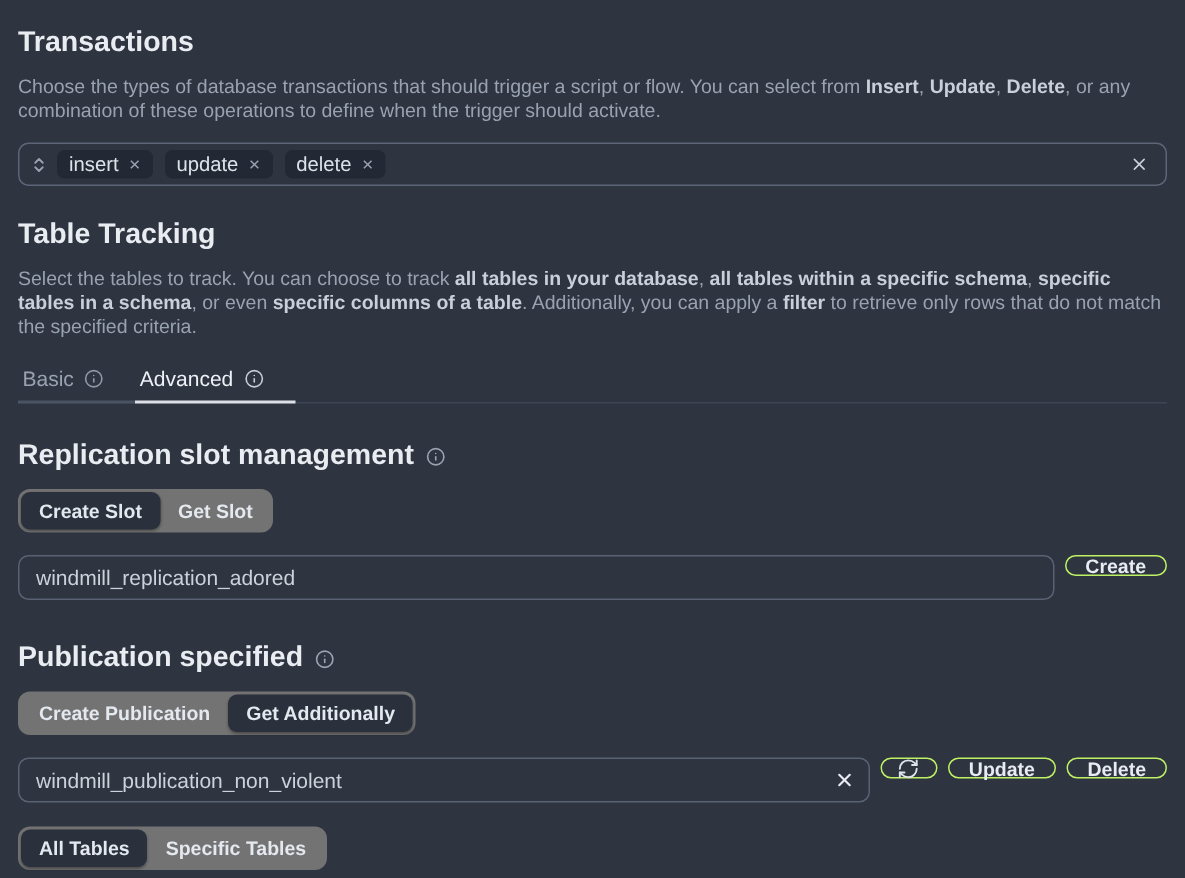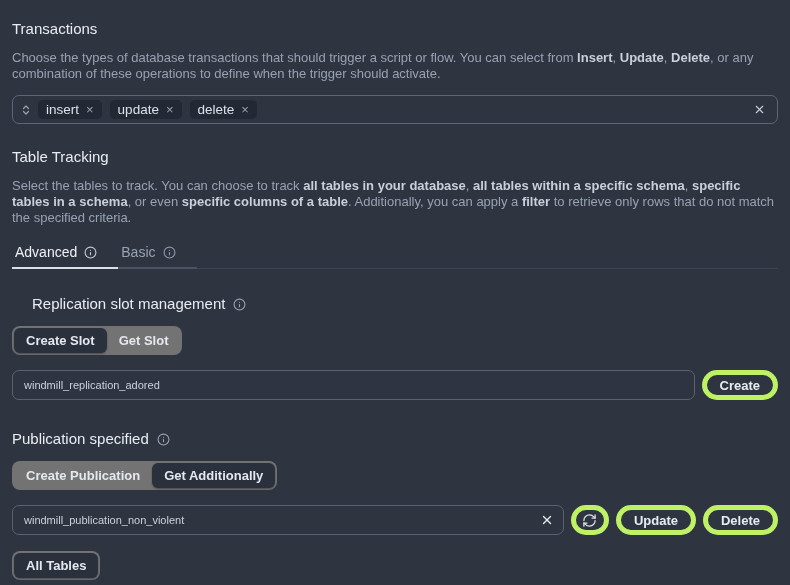--- a/index.html
+++ b/index.html
@@ -6,22 +6,22 @@
   html, body { width: 790px; height: 585px; }
   body {
     background: #2e3440;
     font-family: "Liberation Sans", sans-serif;
     color: #e7ebf1;
     overflow: hidden;
   }
   .page { padding: 21px 12px 0 12px; width: 790px; }
 
   .heading {
-    font-size: 15px;
-    font-weight: 400;
+    font-size: 19px;
+    font-weight: 700;
     color: #e9edf2;
     display: flex;
     align-items: center;
     gap: 8px;
     line-height: 16px;
   }
   .desc {
     margin-top: 13px;
     font-size: 13px;
     line-height: 16px;
@@ -78,21 +78,21 @@
     color: #99a2b1;
     border-bottom: 2px solid #49536 3;
     border-bottom: 2px solid #495363;
     margin-bottom: -1px;
     cursor: pointer;
   }
   .tab.active { color: #eef1f5; border-bottom-color: #dcdfe5; }
   .tab .info-icon { color: #8f98a8; }
   .tab.active .info-icon { color: #c6ccd6; }
 
-  .section-gap-lg { margin-top: 27px; margin-left: 20px; }
+  .section-gap-lg { margin-top: 27px; }
   .section-gap-xl { margin-top: 31px; }
 
   
   .toggle-group {
     margin-top: 14px;
     display: inline-flex;
     background: #737373;
     border-radius: 8px;
     padding: 2px;
   }
@@ -120,41 +120,41 @@
   .text-input {
     flex: 1;
     width: 100%;
     height: 30px;
     background: transparent;
     border: 1px solid #596273;
     border-radius: 7px;
     padding: 0 11px;
     color: #ccd2db;
     font-family: "Liberation Sans", sans-serif;
-    font-size: 11px;
+    font-size: 14px;
     outline: none;
   }
   .input-wrap .text-input { padding-right: 46px; }
   .input-clear {
     position: absolute;
     right: 10px;
     top: 50%;
     transform: translateY(-50%);
     background: none;
     border: none;
     cursor: pointer;
     color: #e8ecf2;
     display: flex;
     align-items: center;
   }
   .btn {
-    height: 30px;
+    height: 14px;
     padding: 0 13px;
     background: transparent;
-    border: 5px solid #bef264;
+    border: 1px solid #bef264;
     border-radius: 15px;
     color: #e8ecf2;
     font-family: "Liberation Sans", sans-serif;
     font-size: 13px;
     font-weight: 600;
     cursor: pointer;
     display: flex;
     align-items: center;
     justify-content: center;
     white-space: nowrap;
@@ -203,32 +203,32 @@
         </svg>
     </button>
   </div>
 
   <div class="heading" style="margin-top:25px">
     <span>Table Tracking</span>
   </div>
   <p class="desc"><span>Select the tables to track. You can choose to track </span><span class="b">all tables in your database</span><span>, </span><span class="b">all tables within a specific schema</span><span>, </span><span class="b">specific tables in a schema</span><span>, or even </span><span class="b">specific columns of a table</span><span>. Additionally, you can apply a </span><span class="b">filter</span><span> to retrieve only rows that do not match the specified criteria.</span></p>
 
   <div class="tabs">
-    <div class="tab active">
-      <span>Advanced</span>
+    <div class="tab">
+      <span>Basic</span>
       <span class="info-icon">
         <svg width="13" height="13" viewBox="0 0 24 24" fill="none" stroke="currentColor" stroke-width="2" stroke-linecap="round">
             <circle cx="12" cy="12" r="10"></circle>
             <path d="M12 16v-4"></path>
             <path d="M12 8h.01"></path>
           </svg>
       </span>
     </div>
-    <div class="tab">
-      <span>Basic</span>
+    <div class="tab active">
+      <span>Advanced</span>
       <span class="info-icon">
         <svg width="13" height="13" viewBox="0 0 24 24" fill="none" stroke="currentColor" stroke-width="2" stroke-linecap="round">
             <circle cx="12" cy="12" r="10"></circle>
             <path d="M12 16v-4"></path>
             <path d="M12 8h.01"></path>
           </svg>
       </span>
     </div>
   </div>
 
@@ -288,16 +288,17 @@
             <path d="M8 16H3v5"></path>
           </svg>
       </span>
     </button>
     <button class="btn">Update</button>
     <button class="btn">Delete</button>
   </div>
   <div style="margin-top:2px">
     <div class="toggle-group">
         <button class="toggle-item active">All Tables</button>
+        <button class="toggle-item">Specific Tables</button>
       </div>
   </div>
 
 </div>
 
 </body></html>

